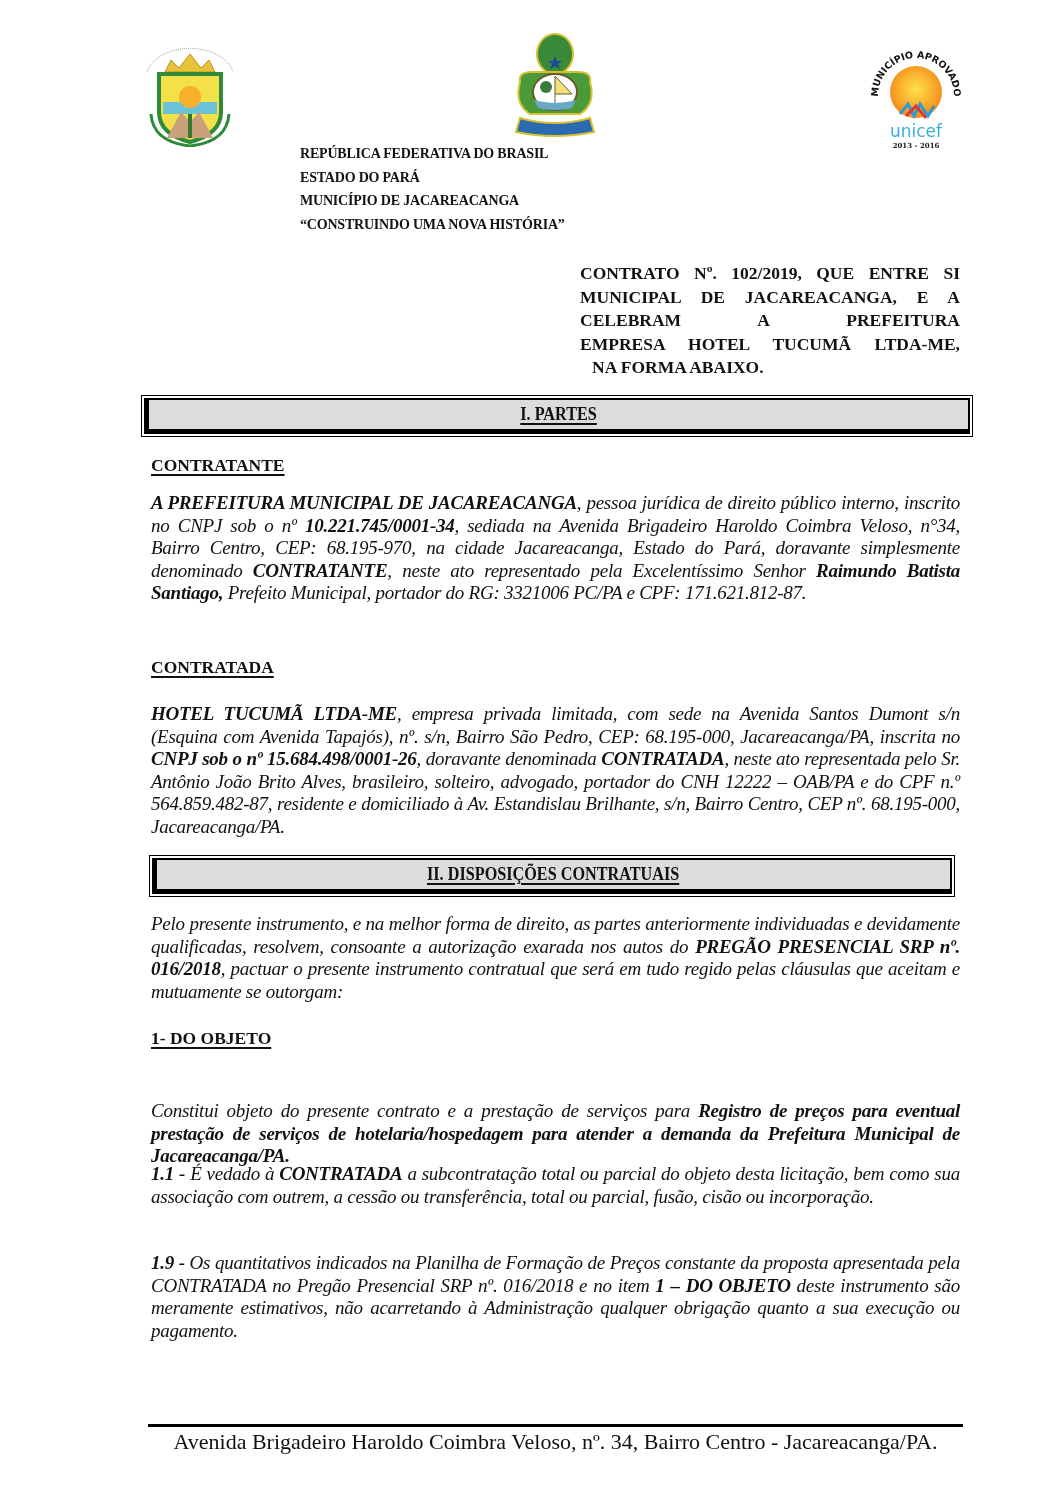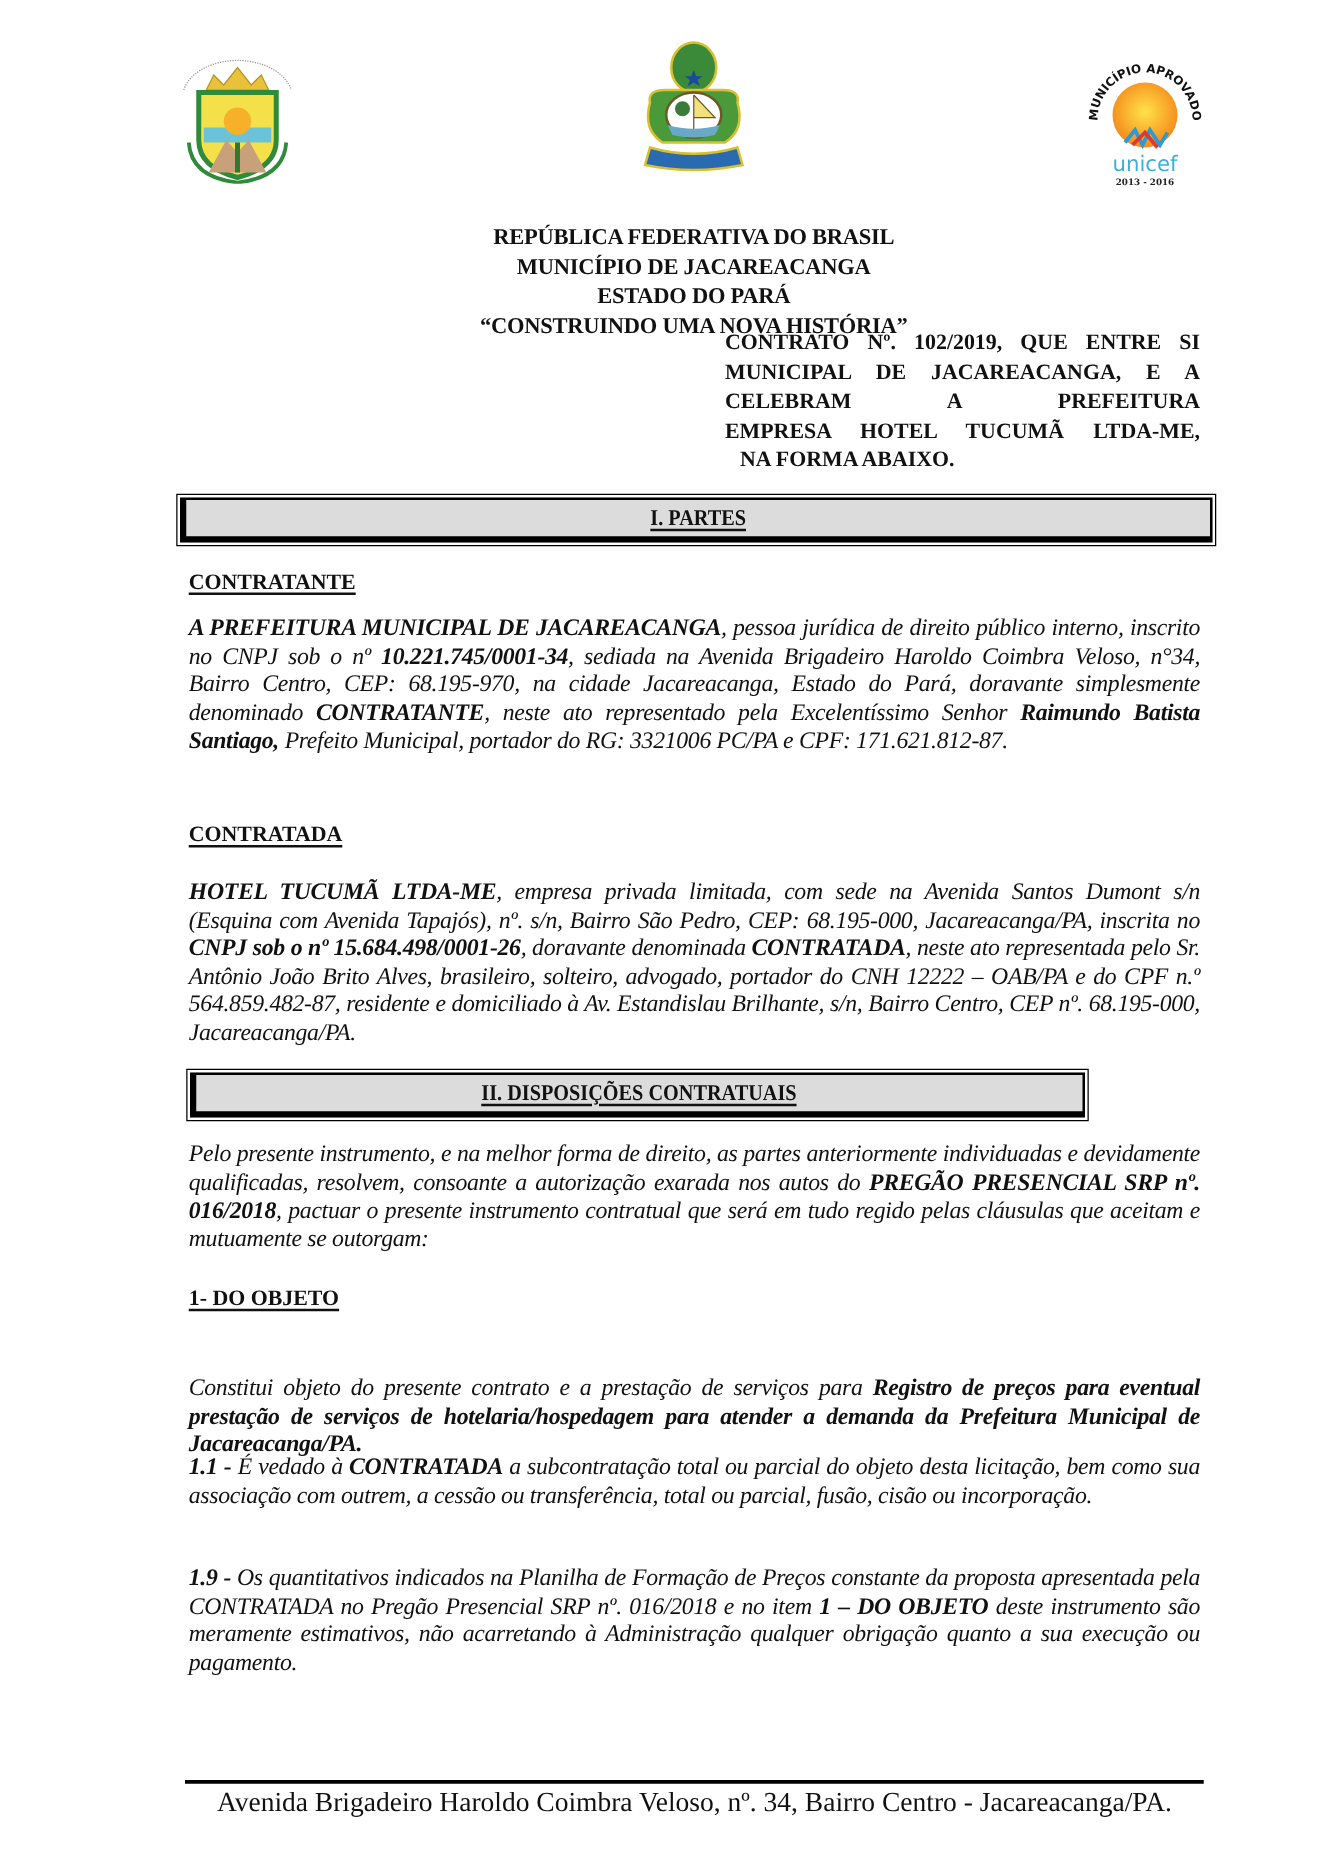--- a/index.html
+++ b/index.html
@@ -14,23 +14,22 @@
 
     
     .logo { position: absolute; }
     .logo-left { left: 143px; top: 42px; width: 94px; height: 105px; }
     .logo-center { left: 510px; top: 32px; width: 90px; height: 108px; }
     .logo-right { left: 866px; top: 44px; width: 100px; height: 108px; }
 
     
     .header-block {
       position: absolute; left: 300px; top: 142px; width: 510px;
-      text-align: center; font-weight: bold; font-size: 18px; line-height: 23.5px;
+      text-align: left; font-weight: bold; font-size: 14px; line-height: 23.5px;
       letter-spacing: -0.2px;
-      margin-top: 36px;
     }
     .header-block div { white-space: nowrap; }
 
     
     .summary {
       position: absolute; left: 580px; top: 262px; width: 380px;
       font-weight: bold; font-size: 17.5px; line-height: 23.5px;
       text-align: justify; text-align-last: left;
     }
     .summary span.line { display: block; text-align: justify; text-align-last: justify; }
@@ -46,21 +45,21 @@
       text-align: center;
     }
     .section-box .section-title {
       display: inline-block; font-weight: bold; font-size: 18px;
       line-height: 28px; text-decoration: underline; text-underline-offset: 3px;
       text-decoration-thickness: 2px;
       font-family: "Liberation Sans Narrow", "Liberation Serif", serif;
       transform: scaleX(0.9);
     }
     .box-1 { top: 398px; text-align: center; }
-    .box-2 { top: 858px; left: 152px; width: 716px; }
+    .box-2 { top: 858px; left: 152px; width: 800px; }
 
     
     .body-text {
       position: absolute; left: 151px; width: 809px;
       font-size: 19px; line-height: 22.5px; text-align: justify;
       letter-spacing: -0.25px;
       font-style: italic;
     }
     .label-underline {
       position: absolute; left: 151px; font-weight: bold; font-size: 17.5px;
@@ -123,22 +122,22 @@
       <circle cx="50" cy="48" r="26" fill="url(#sun)"></circle>
       <path d="M34 70 L42 60 L48 72 L54 60 L62 72 L68 62" fill="none" stroke="#2a9ad8" stroke-width="3"></path>
       <path d="M40 72 L50 62 L60 74" fill="none" stroke="#d83a3a" stroke-width="3"></path>
       <text x="50" y="93" text-anchor="middle" font-family="DejaVu Sans, sans-serif" font-size="17" fill="#3ab0d8">unicef</text>
       <text x="50" y="104" text-anchor="middle" font-family="DejaVu Serif, serif" font-weight="bold" font-size="7" fill="#222">2013 - 2016</text>
     </svg>
   </div>
 
   <div class="header-block">
     <div>REPÚBLICA FEDERATIVA DO BRASIL</div>
+    <div>ESTADO DO PARÁ</div>
     <div>MUNICÍPIO DE JACAREACANGA</div>
-    <div>ESTADO DO PARÁ</div>
     <div>“CONSTRUINDO UMA NOVA HISTÓRIA”</div>
   </div>
 
   <div class="summary">
     <span class="line">CONTRATO Nº. 102/2019, QUE ENTRE SI</span>
     <span class="line">MUNICIPAL DE JACAREACANGA, E A</span>
     <span class="line">CELEBRAM A PREFEITURA</span>
     <span class="line">EMPRESA HOTEL TUCUMÃ LTDA-ME,</span>
     <span class="line last">NA FORMA ABAIXO.</span>
   </div>

